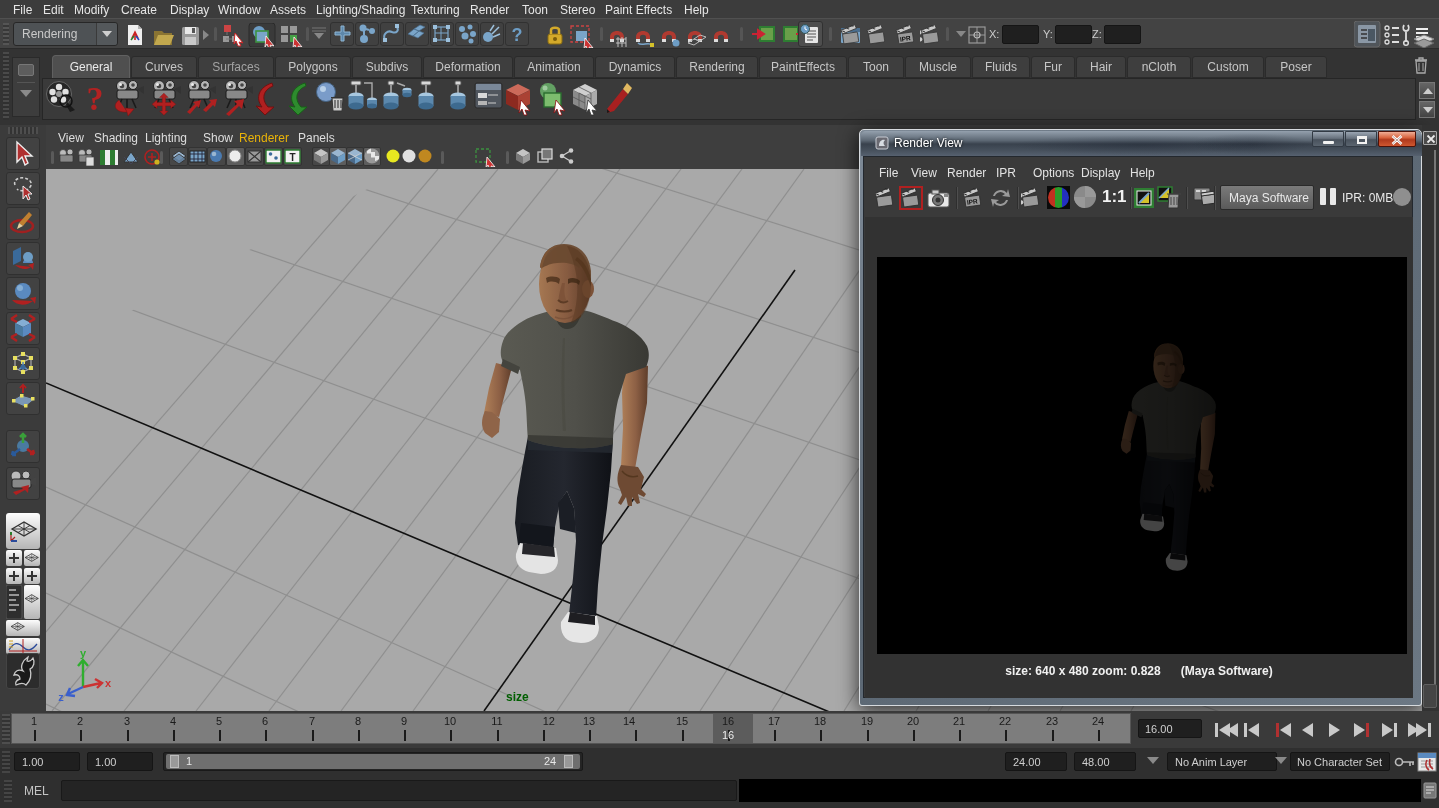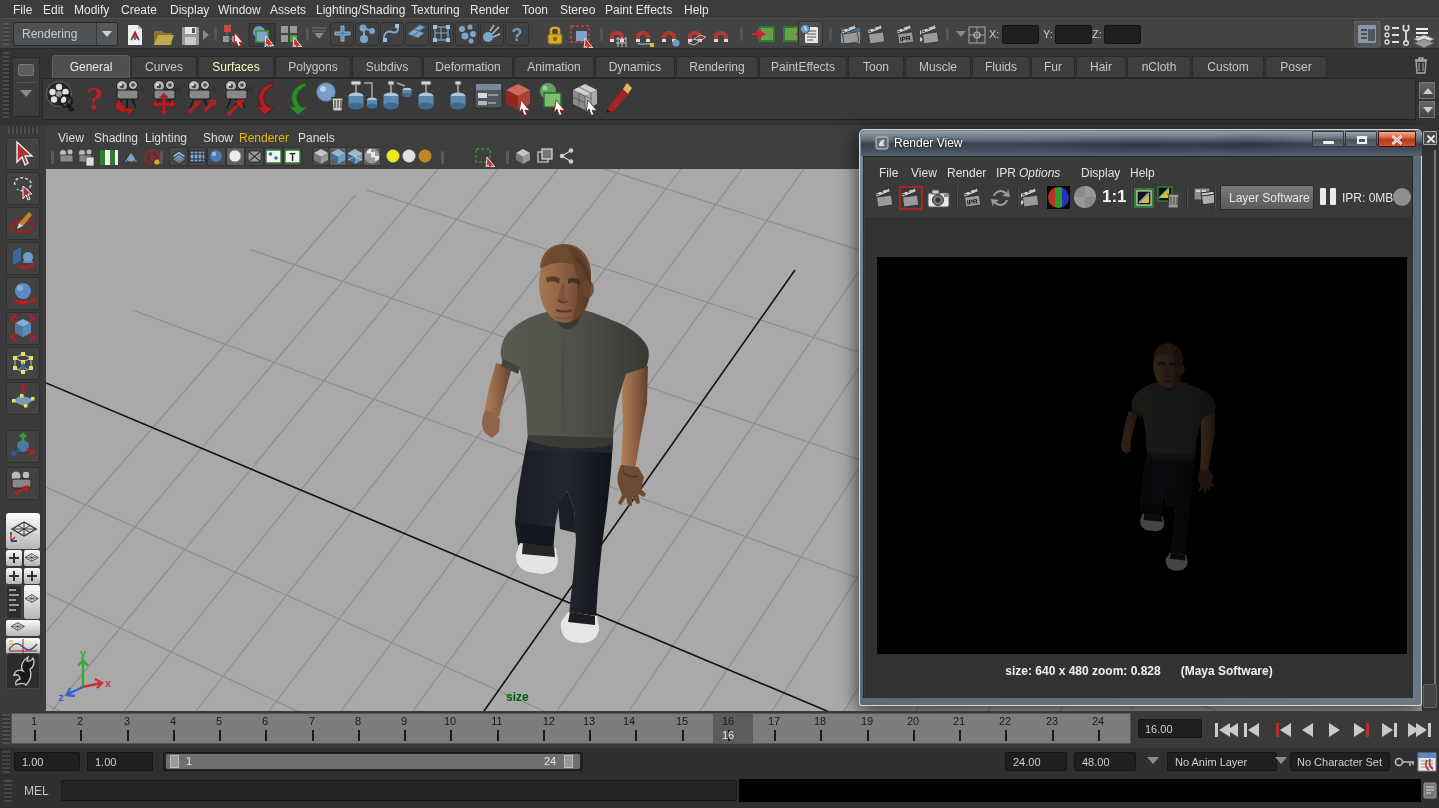--- a/index.html
+++ b/index.html
@@ -307,21 +307,21 @@
 </div>
 <div class="a" style="left:0;top:49px;width:1439px;height:76px;background:#333333;">
 <div class="a" style="left:3px;top:3px;width:6px;height:68px;background:repeating-linear-gradient(#4a4a4a 0 2px,#303030 2px 4px);"></div>
 <div class="a" style="left:12px;top:8px;width:28px;height:60px;background:#3d3d3d;border:1px solid #2a2a2a;">
         <div class="a" style="left:5px;top:6px;width:16px;height:12px;background:#5d5d5d;border:1px solid #777;border-radius:2px;"></div>
         <div class="a" style="left:4px;top:24px;width:18px;height:1px;background:#555;"></div>
         <div class="a" style="left:7px;top:32px;width:0;height:0;border-left:6px solid transparent;border-right:6px solid transparent;border-top:7px solid #8a8a8a;"></div>
       </div>
 <div class="a" style="left:52px;top:6px;width:78px;height:23px;background:#4f4f4f;border:1px solid #606060;border-bottom:none;border-radius:4px 4px 0 0;color:#eaeaea;font-size:12px;text-align:center;line-height:22px;">General</div>
 <div class="a" style="left:131px;top:7px;width:66px;height:22px;background:#3e3e3e;border:1px solid #2b2b2b;border-radius:3px 3px 0 0;color:#c6c6c6;font-size:12px;text-align:center;line-height:21px;">Curves</div>
-<div class="a" style="left:198px;top:7px;width:76px;height:22px;background:#3e3e3e;border:1px solid #2b2b2b;border-radius:3px 3px 0 0;color:#fef9c3;font-size:12px;text-align:center;line-height:21px;">Surfaces</div>
+<div class="a" style="left:198px;top:7px;width:76px;height:22px;background:#3e3e3e;border:1px solid #2b2b2b;border-radius:3px 3px 0 0;color:#a3a3a3;font-size:12px;text-align:center;line-height:21px;">Surfaces</div>
 <div class="a" style="left:275px;top:7px;width:76px;height:22px;background:#3e3e3e;border:1px solid #2b2b2b;border-radius:3px 3px 0 0;color:#c6c6c6;font-size:12px;text-align:center;line-height:21px;">Polygons</div>
 <div class="a" style="left:352px;top:7px;width:70px;height:22px;background:#3e3e3e;border:1px solid #2b2b2b;border-radius:3px 3px 0 0;color:#c6c6c6;font-size:12px;text-align:center;line-height:21px;">Subdivs</div>
 <div class="a" style="left:423px;top:7px;width:90px;height:22px;background:#3e3e3e;border:1px solid #2b2b2b;border-radius:3px 3px 0 0;color:#c6c6c6;font-size:12px;text-align:center;line-height:21px;">Deformation</div>
 <div class="a" style="left:514px;top:7px;width:80px;height:22px;background:#3e3e3e;border:1px solid #2b2b2b;border-radius:3px 3px 0 0;color:#c6c6c6;font-size:12px;text-align:center;line-height:21px;">Animation</div>
 <div class="a" style="left:595px;top:7px;width:80px;height:22px;background:#3e3e3e;border:1px solid #2b2b2b;border-radius:3px 3px 0 0;color:#c6c6c6;font-size:12px;text-align:center;line-height:21px;">Dynamics</div>
 <div class="a" style="left:676px;top:7px;width:82px;height:22px;background:#3e3e3e;border:1px solid #2b2b2b;border-radius:3px 3px 0 0;color:#c6c6c6;font-size:12px;text-align:center;line-height:21px;">Rendering</div>
 <div class="a" style="left:759px;top:7px;width:88px;height:22px;background:#3e3e3e;border:1px solid #2b2b2b;border-radius:3px 3px 0 0;color:#c6c6c6;font-size:12px;text-align:center;line-height:21px;">PaintEffects</div>
 <div class="a" style="left:848px;top:7px;width:56px;height:22px;background:#3e3e3e;border:1px solid #2b2b2b;border-radius:3px 3px 0 0;color:#c6c6c6;font-size:12px;text-align:center;line-height:21px;">Toon</div>
 <div class="a" style="left:905px;top:7px;width:66px;height:22px;background:#3e3e3e;border:1px solid #2b2b2b;border-radius:3px 3px 0 0;color:#c6c6c6;font-size:12px;text-align:center;line-height:21px;">Muscle</div>
 <div class="a" style="left:972px;top:7px;width:58px;height:22px;background:#3e3e3e;border:1px solid #2b2b2b;border-radius:3px 3px 0 0;color:#c6c6c6;font-size:12px;text-align:center;line-height:21px;">Fluids</div>
@@ -796,21 +796,21 @@
         <svg class="a" style="left:11px;top:2px;" width="14" height="12">
           <path d="M2.5,2 L11.5,10 M11.5,2 L2.5,10" stroke="#fff" stroke-width="2.6"></path>
           <path d="M2.5,2 L11.5,10 M11.5,2 L2.5,10" stroke="#4e1208" stroke-width="0.8" opacity="0.5"></path>
         </svg>
       </div>
 <div class="a" style="left:3px;top:26px;width:550px;height:542px;background:#3a3a3a;border:1px solid #23282e;">
 <span class="a" style="left:15px;top:9px;color:#e2e2e2;font-size:12px;">File</span>
 <span class="a" style="left:47px;top:9px;color:#e2e2e2;font-size:12px;">View</span>
 <span class="a" style="left:83px;top:9px;color:#e2e2e2;font-size:12px;">Render</span>
 <span class="a" style="left:132px;top:9px;color:#e2e2e2;font-size:12px;">IPR</span>
-<span class="a" style="left:155px;top:9px;color:#e2e2e2;font-size:12px;font-style:italic;">Options</span>
+<span class="a" style="left:169px;top:9px;color:#e2e2e2;font-size:12px;">Options</span>
 <span class="a" style="left:217px;top:9px;color:#e2e2e2;font-size:12px;">Display</span>
 <span class="a" style="left:266px;top:9px;color:#e2e2e2;font-size:12px;">Help</span>
 <svg class="a" style="left:11px;top:31px;" width="21" height="21" viewBox="0 0 21 21">
           <g transform="rotate(-8 10 12)">
             <rect x="2" y="8" width="15" height="10" rx="1" fill="#9a9a9a" stroke="#2a2a2a" stroke-width="0.8"></rect>
             <path d="M2,8 L17,8 L17,4 L2,4 Z" fill="#c9c9c9" stroke="#2a2a2a" stroke-width="0.8" transform="rotate(-14 2 8)"></path>
             <path d="M3,5 l2,2 m3,-3 l2,2 m3,-3 l2,2" stroke="#2a2a2a" stroke-width="1" transform="rotate(-14 2 8)"></path>
           </g>
         </svg>
 <div class="a" style="left:35px;top:29px;width:24px;height:24px;border:2px solid #b02020;"></div>
@@ -888,21 +888,21 @@
 <svg class="a" style="left:329px;top:30px;" width="26" height="22" viewBox="0 0 26 22">
           <rect x="1" y="1" width="16" height="12" rx="1" fill="#8a8a8a" stroke="#333"></rect>
           <path d="M3,4 h4 M9,4 h4" stroke="#eee" stroke-width="1.5"></path>
           <g transform="translate(8,6) rotate(-8)">
             <rect x="0" y="3" width="13" height="9" rx="1" fill="#aaa" stroke="#2a2a2a"></rect>
             <path d="M0,3 L13,3 L13,0 L0,0 Z" fill="#ccc" stroke="#2a2a2a"></path>
           </g>
         </svg>
 <div class="a" style="left:350px;top:29px;width:2px;height:24px;background:#2e2e2e;border-right:1px solid #4e4e4e;"></div>
 <div class="a" style="left:356px;top:28px;width:94px;height:25px;background:linear-gradient(#7a7a7a,#5a5a5a);border:1px solid #2a2a2a;border-radius:2px;">
-          <span class="a" style="left:8px;top:5px;color:#e8e8e8;font-size:12px;">Layer Software</span>
+          <span class="a" style="left:8px;top:5px;color:#e8e8e8;font-size:12px;">Maya Software</span>
         </div>
 <div class="a" style="left:456px;top:31px;width:6px;height:17px;background:#e8e8e8;border-radius:1px;"></div>
 <div class="a" style="left:466px;top:31px;width:6px;height:17px;background:#e8e8e8;border-radius:1px;"></div>
 <span class="a" style="left:478px;top:34px;color:#e8e8e8;font-size:12px;white-space:nowrap;">IPR: 0MB</span>
 <div class="a" style="left:529px;top:31px;width:18px;height:18px;background:#8f8f8f;border-radius:50%;"></div>
 <div class="a" style="left:1px;top:60px;width:548px;height:481px;background:#323232;"></div>
 <div class="a" style="left:13px;top:100px;width:530px;height:397px;background:#000;overflow:hidden;">
 <svg class="a" style="left:0;top:0;" width="530" height="397">
             <g transform="translate(237,80) scale(0.57)">
               <use href="#man"></use>

